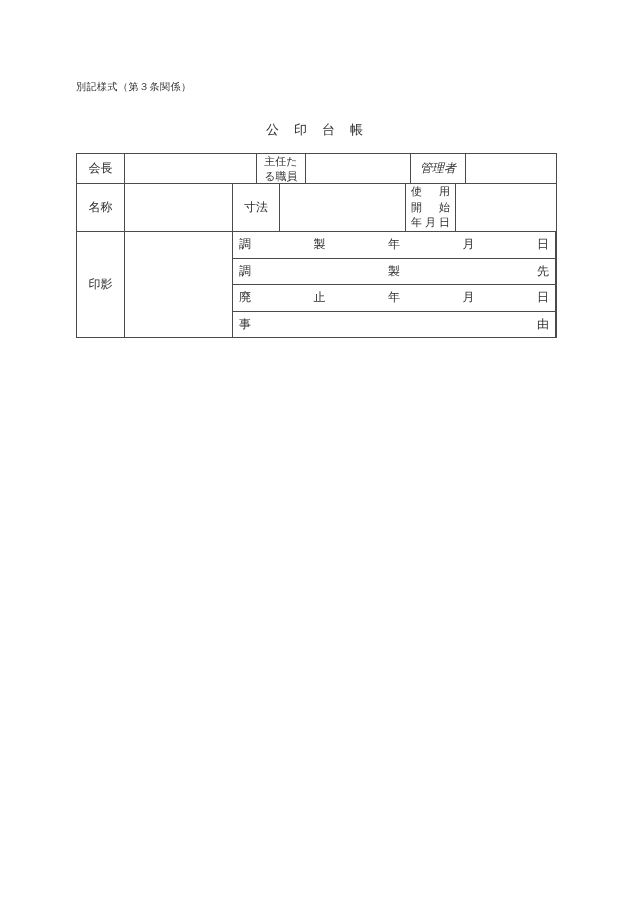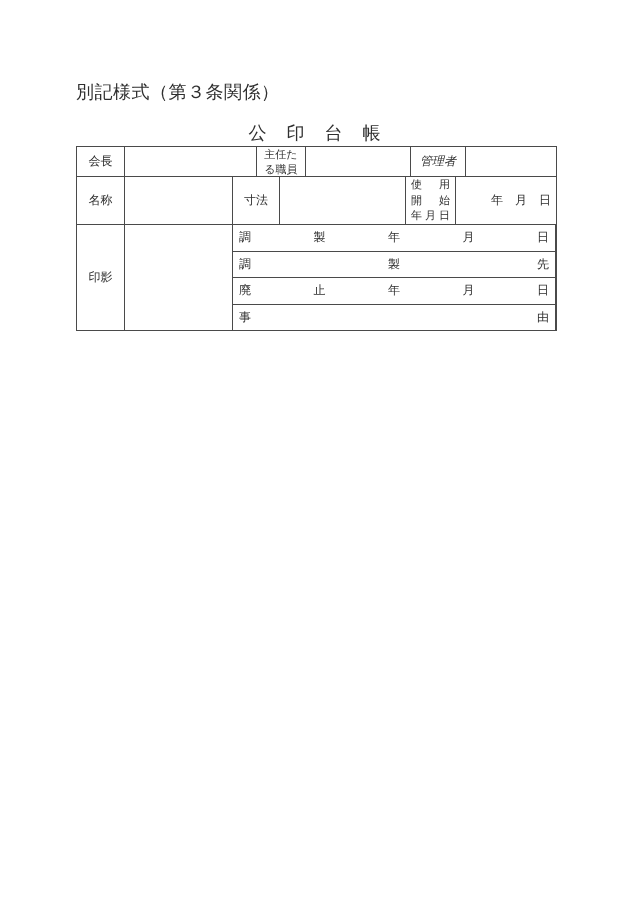--- a/index.html
+++ b/index.html
@@ -12,39 +12,39 @@
   }
   body {
     font-family: "Liberation Serif", "DejaVu Serif", serif;
     color: #2f2f2f;
     position: relative;
   }
   .form-note {
     position: absolute;
     left: 76px;
     top: 80px;
-    font-size: 18px;
+    font-size: 10px;
     letter-spacing: 0.5px;
     white-space: nowrap;
     text-align: center;
   }
   .doc-title {
     position: absolute;
     left: 0;
     right: 0;
     top: 121px;
     text-align: center;
-    font-size: 18px;
+    font-size: 13px;
     letter-spacing: 1px;
     white-space: nowrap;
   }
   .ledger {
     position: absolute;
     left: 76px;
-    top: 146px;
+    top: 153px;
     width: 481px;
     height: 185px;
     box-sizing: border-box;
     border: 1px solid #4a4a4a;
     display: flex;
     flex-direction: column;
     font-size: 12px;
   }
   .t-row {
     display: flex;
@@ -133,21 +133,20 @@
       <div class="dist">
           <span>開</span>
           <span>始</span>
         </div>
       <div class="dist">
           <span>年</span>
           <span>月</span>
           <span>日</span>
         </div>
     </div>
-    <div class="cell c-start-v no-r">年　月　日</div>
   </div>
 
   <div class="t-row seal-section">
     <div class="cell c-seal-l">印影</div>
     <div class="cell c-seal-v"></div>
     <div class="detail-col">
       <div class="detail-row">
         <div class="cell c-det-l dist">
             <span>調</span>
             <span>製</span>

